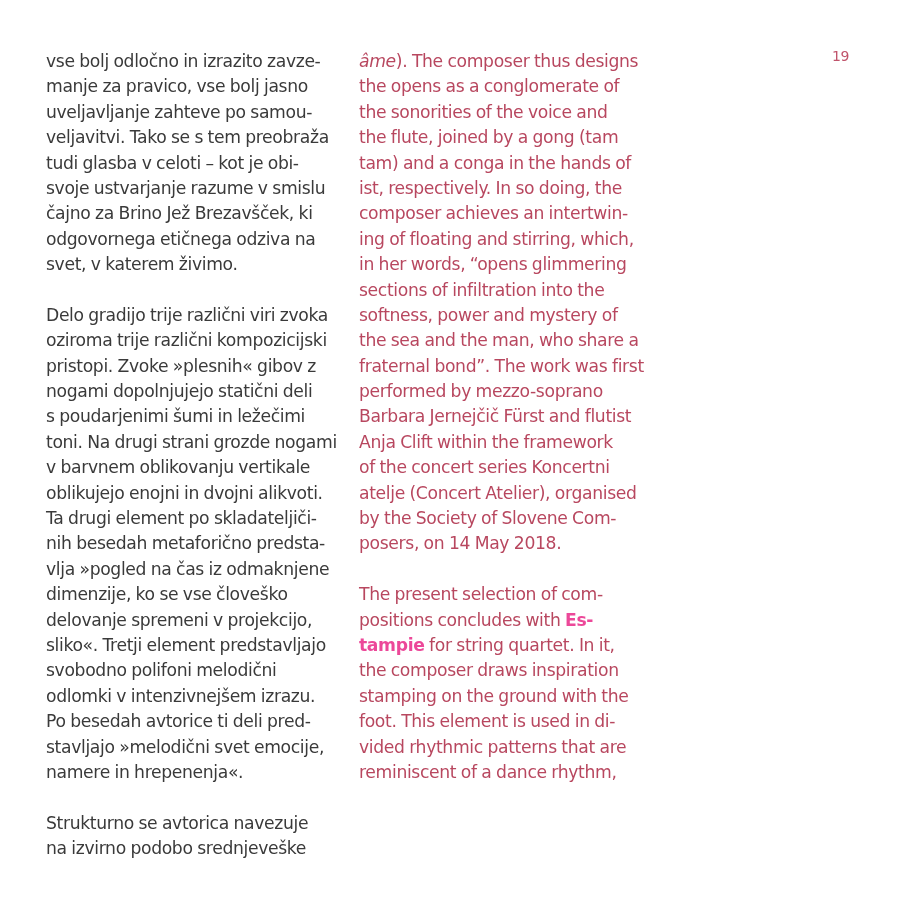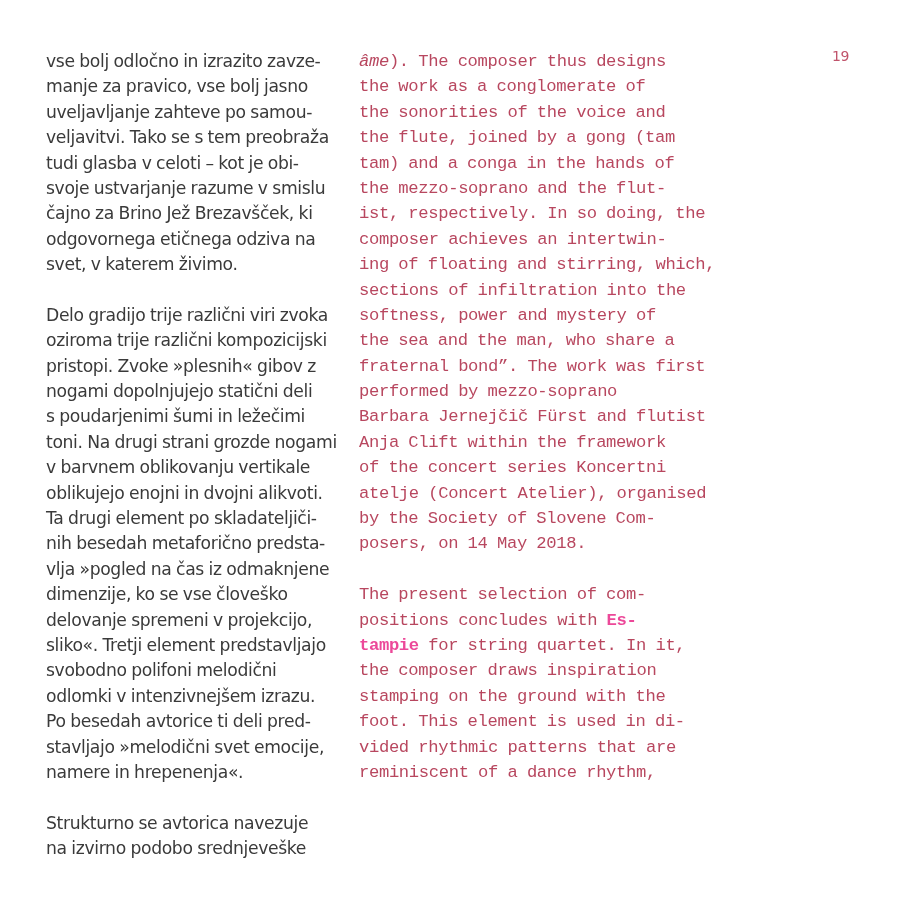--- a/index.html
+++ b/index.html
@@ -39,21 +39,20 @@
     }
     .col-left {
       left: 46px;
       width: 290px;
       color: #3a3a3a;
     }
     .col-right {
       left: 359px;
       width: 300px;
       color: #b8475f;
-      font-family: Liberation Mono, monospace;
     }
     .col-right em {
       font-style: italic;
     }
     .col-right strong {
       font-weight: bold;
       color: #ec4899;
     }
     .page-number {
       position: absolute;
@@ -106,28 +105,28 @@
     <span class="gap"></span>
     <div>
       <span class="line">Strukturno se avtorica navezuje</span>
       <span class="line">na izvirno podobo srednjeveške</span>
     </div>
   </div>
 
   <div class="column col-right">
     <div>
       <span class="line"><em>âme</em><span>). The composer thus designs</span></span>
-      <span class="line">the work as a conglomerate of</span>
+      <span class="line">the opens as a conglomerate of</span>
       <span class="line">the sonorities of the voice and</span>
       <span class="line">the flute, joined by a gong (tam</span>
       <span class="line">tam) and a conga in the hands of</span>
-      <span class="line">the mezzo-soprano and the flut-</span>
       <span class="line">ist, respectively. In so doing, the</span>
       <span class="line">composer achieves an intertwin-</span>
       <span class="line">ing of floating and stirring, which,</span>
+      <span class="line">in her words, “opens glimmering</span>
       <span class="line">sections of infiltration into the</span>
       <span class="line">softness, power and mystery of</span>
       <span class="line">the sea and the man, who share a</span>
       <span class="line">fraternal bond”. The work was first</span>
       <span class="line">performed by mezzo-soprano</span>
       <span class="line">Barbara Jernejčič Fürst and flutist</span>
       <span class="line">Anja Clift within the framework</span>
       <span class="line">of the concert series Koncertni</span>
       <span class="line">atelje (Concert Atelier), organised</span>
       <span class="line">by the Society of Slovene Com-</span>

